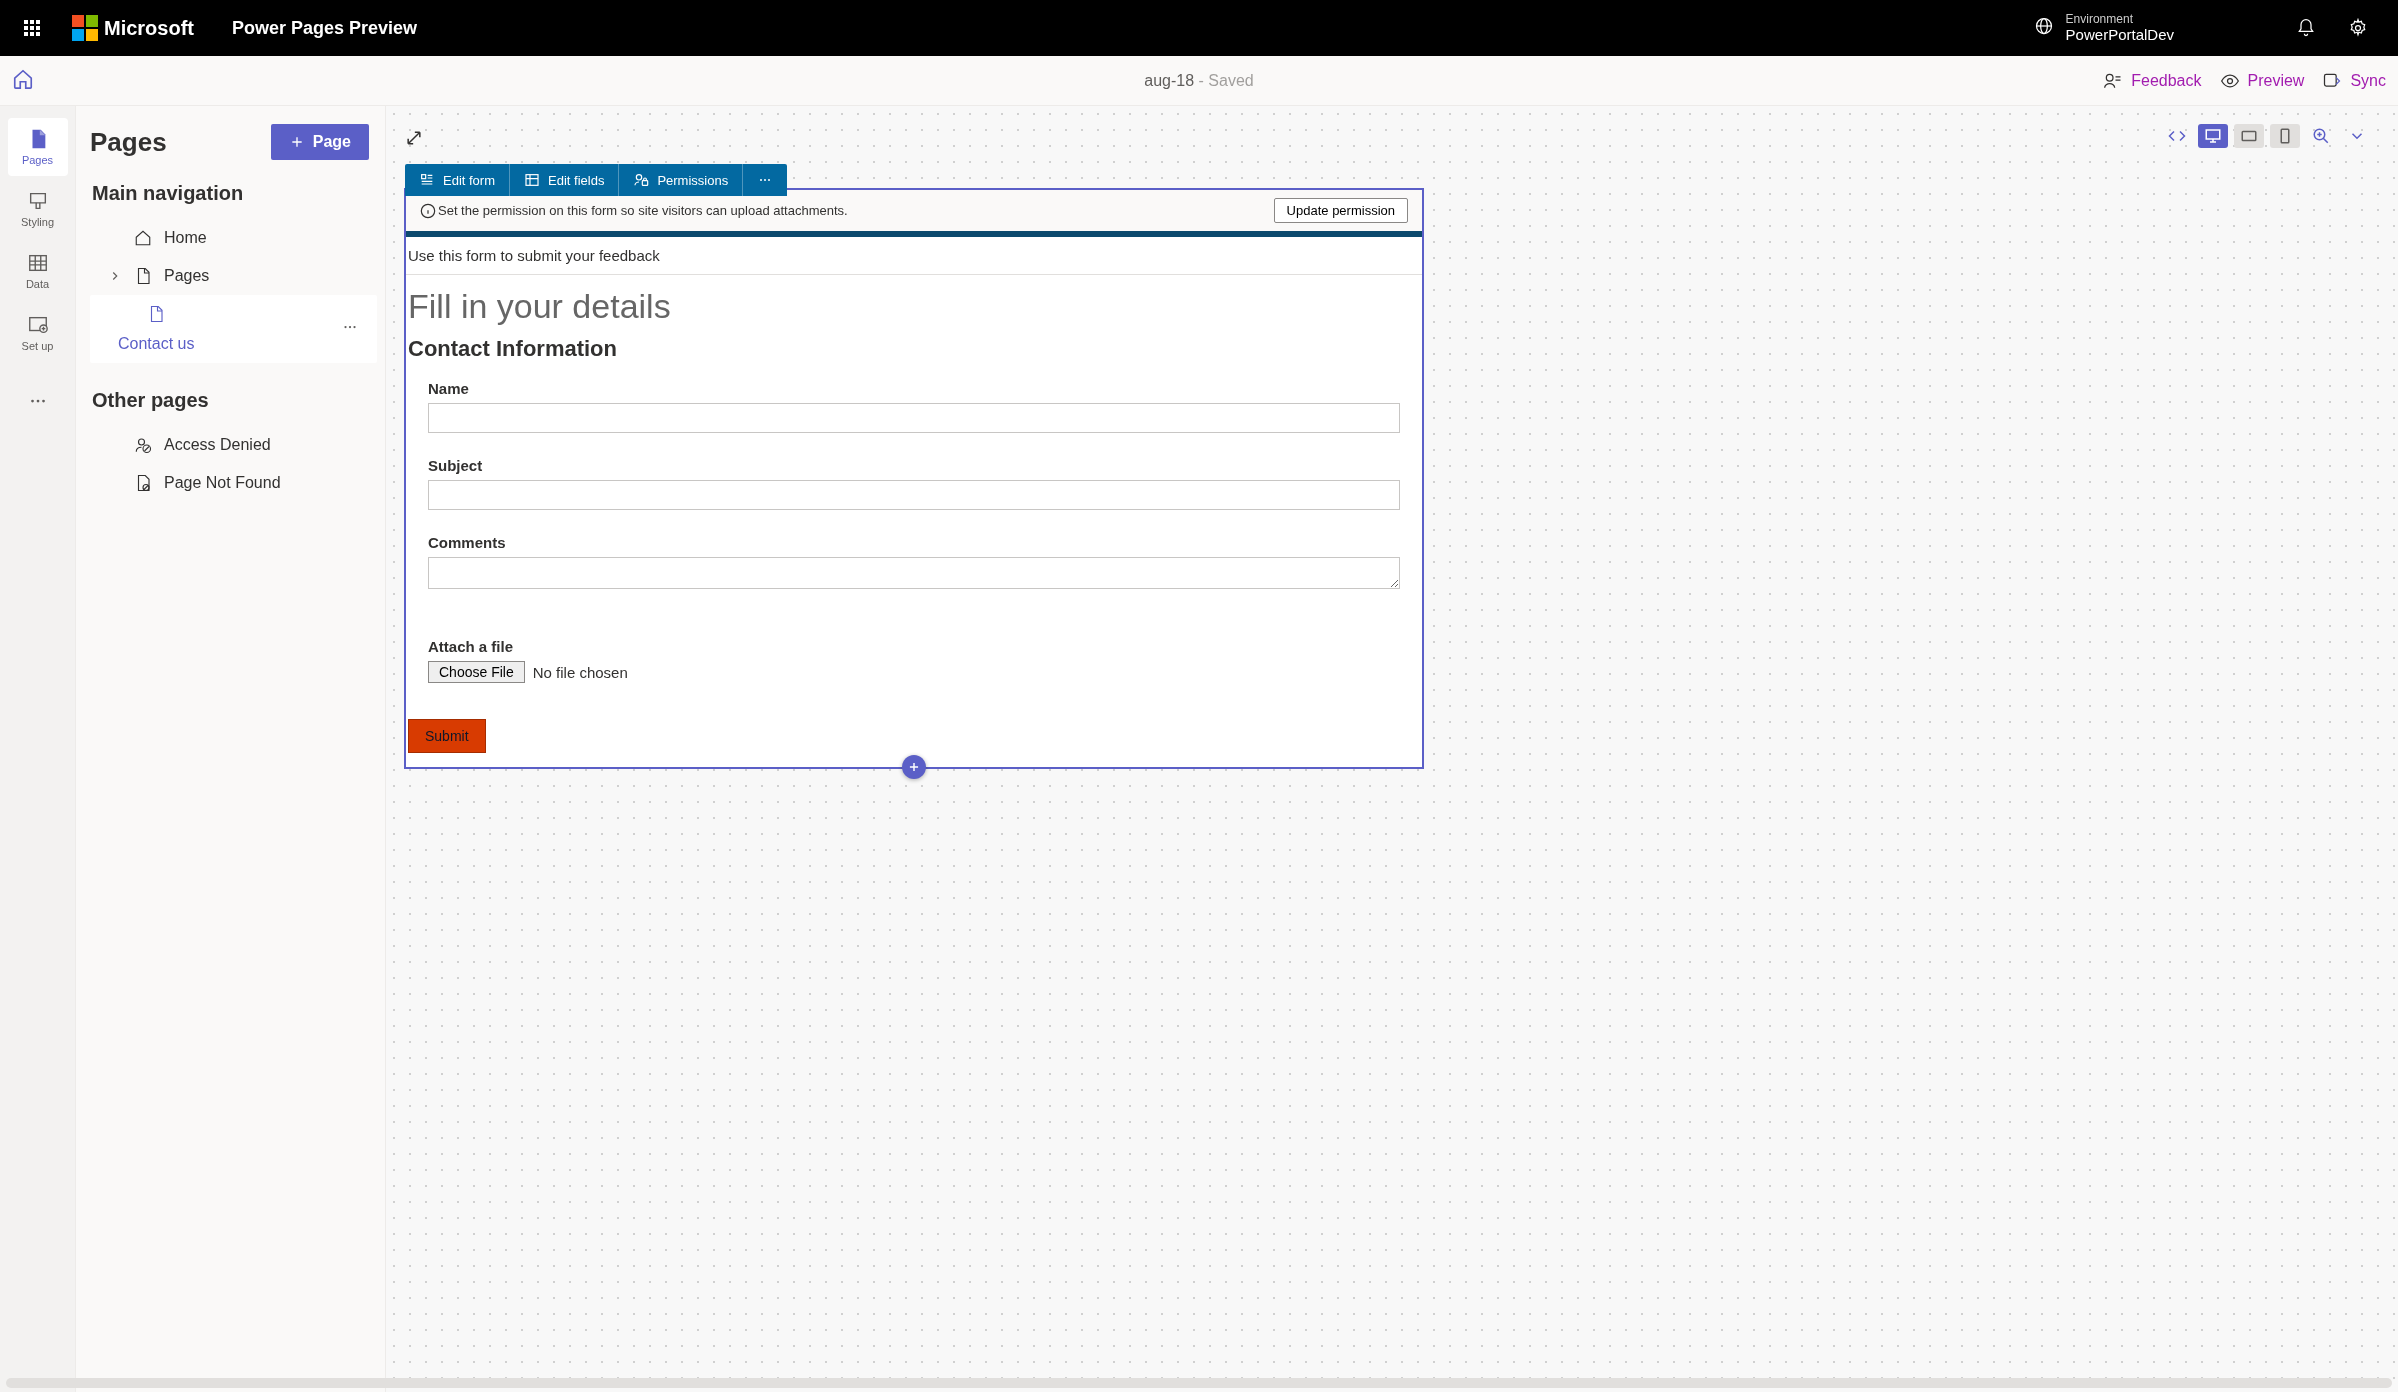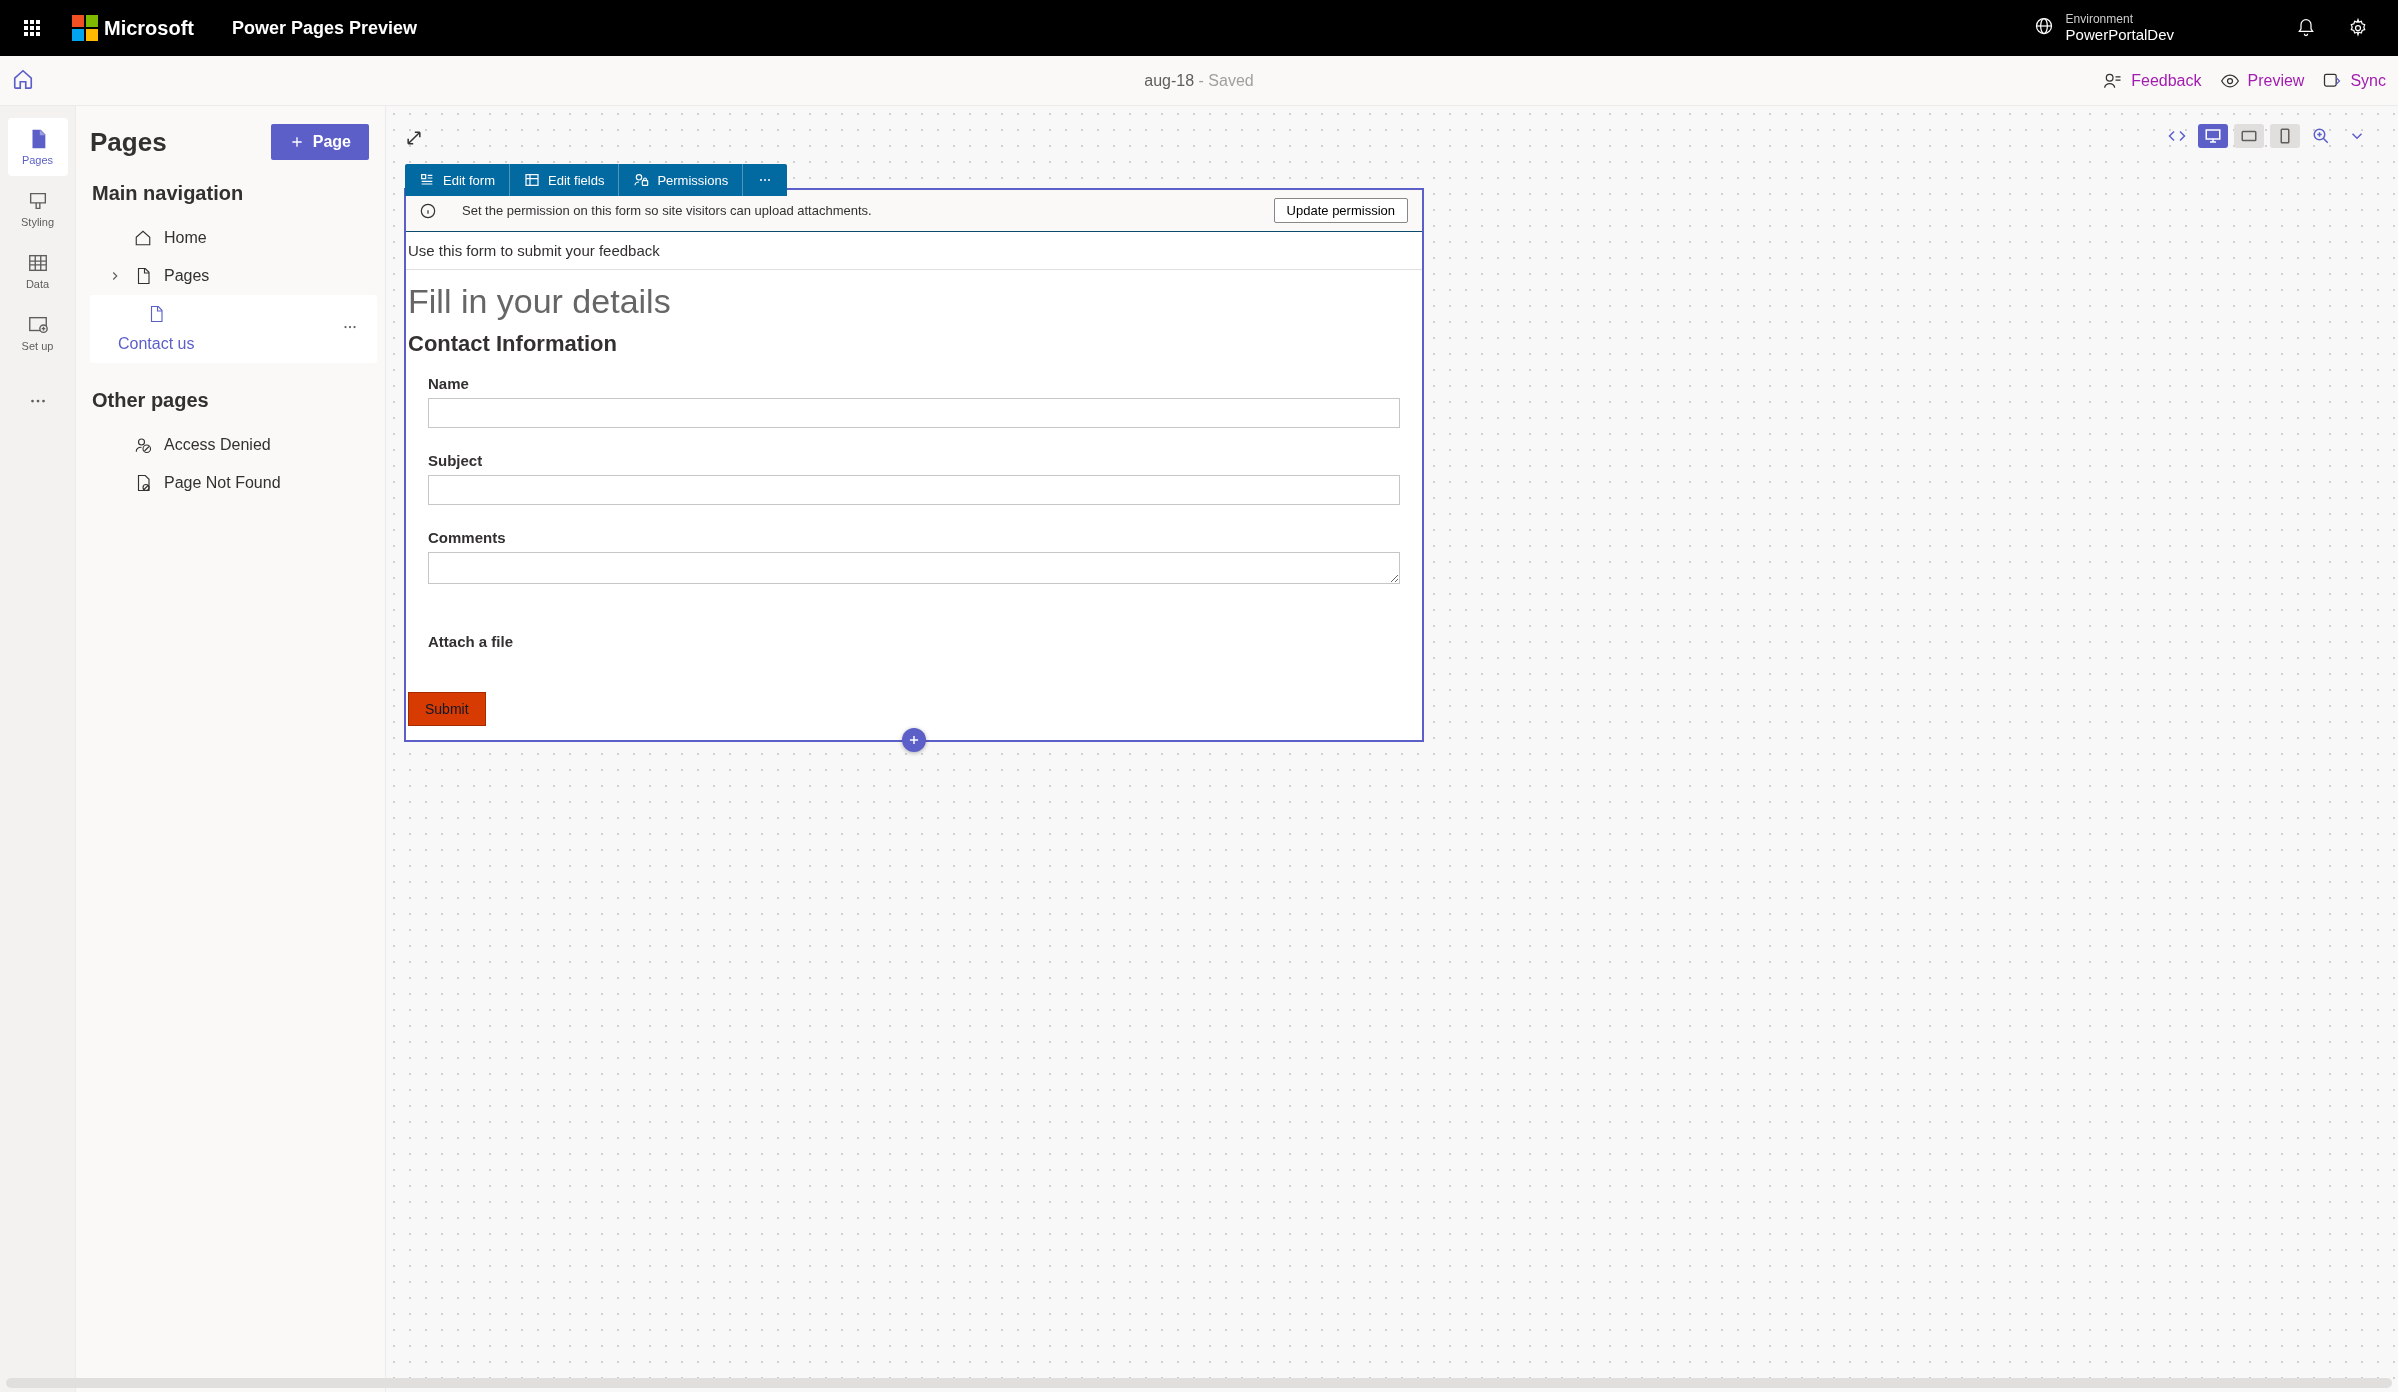--- a/index.html
+++ b/index.html
@@ -69,21 +69,21 @@
 .resize-handle { width: 24px; height: 24px; margin-bottom: 10px; cursor: pointer; }
 .resize-handle svg { width: 20px; height: 20px; }
 
 .form-card { background: #fff; border: 1px solid #eceae8; margin: 12px 0; position: relative; }
 .form-selected { border: 2px solid #5b5fc7; }
 .form-actionbar { position: absolute; top: -26px; left: -1px; background: #0369a1; color: #fff; display: flex; align-items: stretch; height: 32px; font-size: 13px; border-radius: 2px 2px 0 0; }
 .fa-btn { display: flex; align-items: center; gap: 8px; padding: 0 14px; cursor: pointer; border-right: 1px solid rgba(255,255,255,0.3); }
 .fa-btn:last-child { border-right: none; }
 .fa-btn svg { width: 16px; height: 16px; }
 
-.perm-banner { display: flex; align-items: center; gap: 26px; padding: 8px 14px; border-bottom: 1px solid #0c4a6e; font-size: 13px; color: #323130; background: #faf9f8; }
+.perm-banner { display: flex; align-items: center; gap: 2px; padding: 8px 14px; border-bottom: 6px solid #0c4a6e; font-size: 13px; color: #323130; background: #faf9f8; }
 .perm-banner svg { width: 16px; height: 16px; flex-shrink: 0; }
 .perm-btn { margin-left: auto; background: #fff; border: 1px solid #8a8886; padding: 4px 12px; font-size: 13px; cursor: pointer; border-radius: 2px; }
 
 .form-intro { padding: 10px 2px; font-size: 15px; border-bottom: 1px solid #e1dfdd; }
 .form-h1 { font-size: 34px; font-weight: 400; color: #666; padding: 12px 2px 8px; }
 .form-h2 { font-size: 22px; font-weight: 700; color: #323130; padding: 2px 2px 12px; }
 .field-block { padding: 6px 22px 18px; }
 .field-label { font-weight: 600; font-size: 15px; margin-bottom: 6px; }
 .field-input { width: 100%; border: 1px solid #c8c6c4; height: 30px; padding: 4px 8px; font-size: 14px; }
 .field-textarea { width: 100%; border: 1px solid #c8c6c4; height: 32px; padding: 4px 8px; font-size: 14px; resize: both; }
@@ -394,20 +394,24 @@
         <div class="field-block">
           <div class="field-label">Subject</div>
           <input class="field-input" style="">
         </div>
         <div class="field-block">
           <div class="field-label">Comments</div>
           <textarea class="field-textarea" style=""></textarea>
         </div>
         <div class="field-block" style="padding-top:28px;">
           <div class="field-label">Attach a file</div>
+          <div class="file-row">
+            <button class="file-btn">Choose File</button>
+            <span class="file-status">No file chosen</span>
+          </div>
         </div>
         <button class="submit-btn">Submit</button>
 
         <div class="add-section-btn">
           <svg viewBox="0 0 24 24" stroke="#fff" stroke-width="2.5">
               <path d="M12 5v14M5 12h14"></path>
             </svg>
         </div>
       </div>
     </div>

